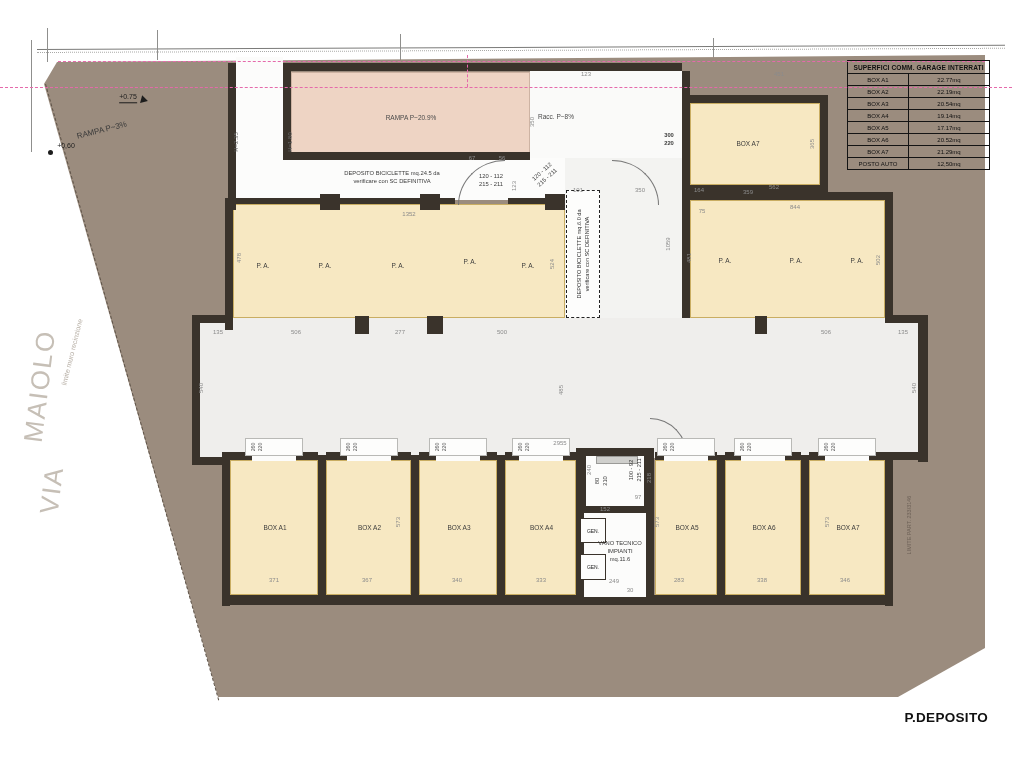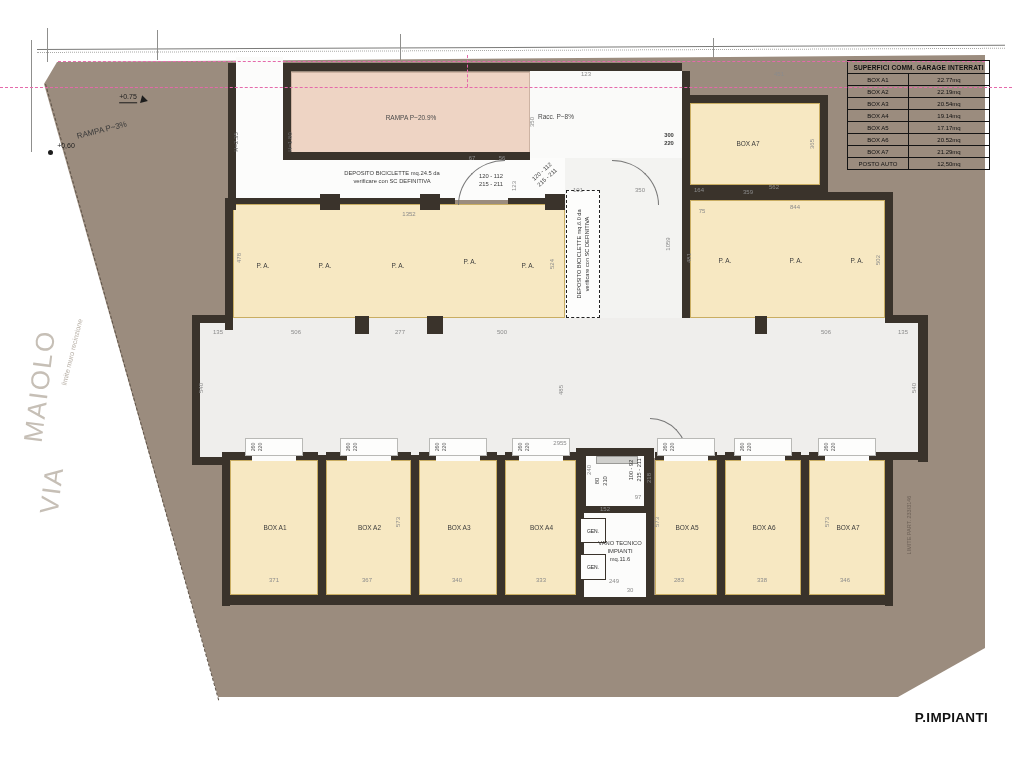--- a/index.html
+++ b/index.html
@@ -315,14 +315,14 @@
         </div>
         <div class="trow">
           <div class="tl">POSTO AUTO</div>
           <div class="tv">12,50mq</div>
         </div>
       </div>
   </div>
 
   <div class="pink" style="left:0;top:87px;width:1012px;z-index:50;"></div>
 
-  <div id="floor-title">P.IMPIANTI</div>
+  <div id="floor-title">P.DEPOSITO</div>
 </div>
 
 </body></html>

